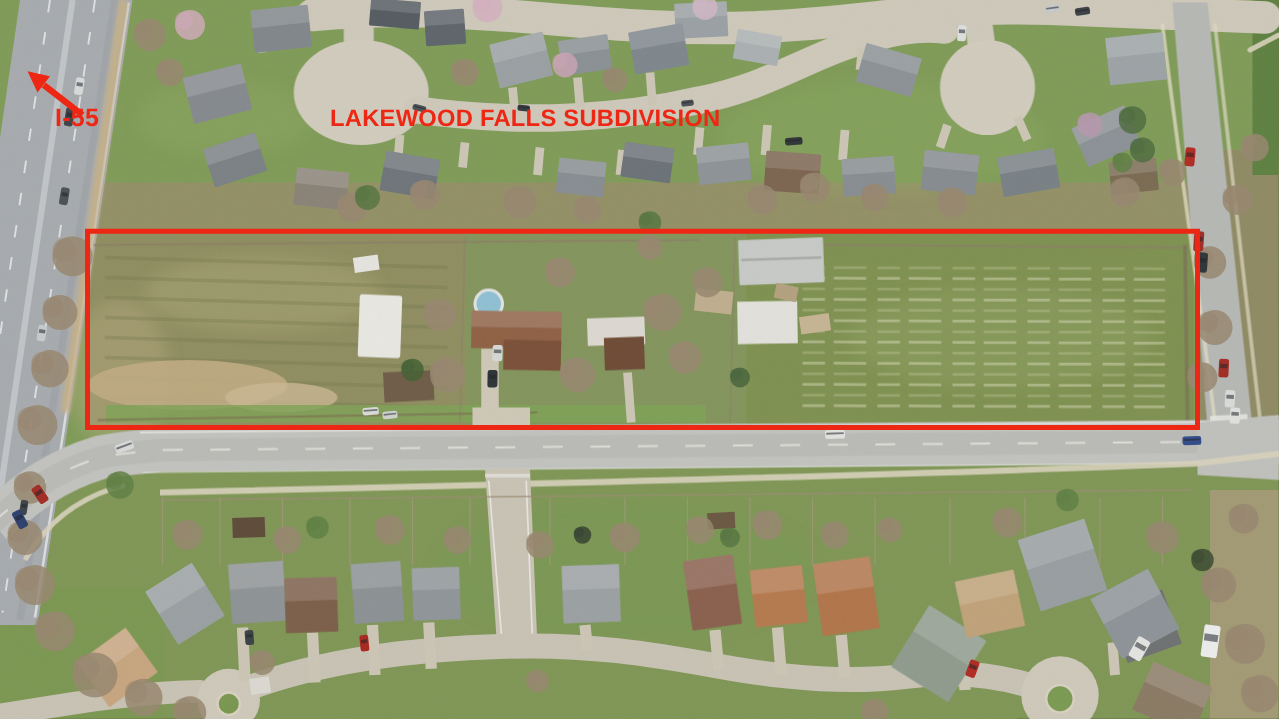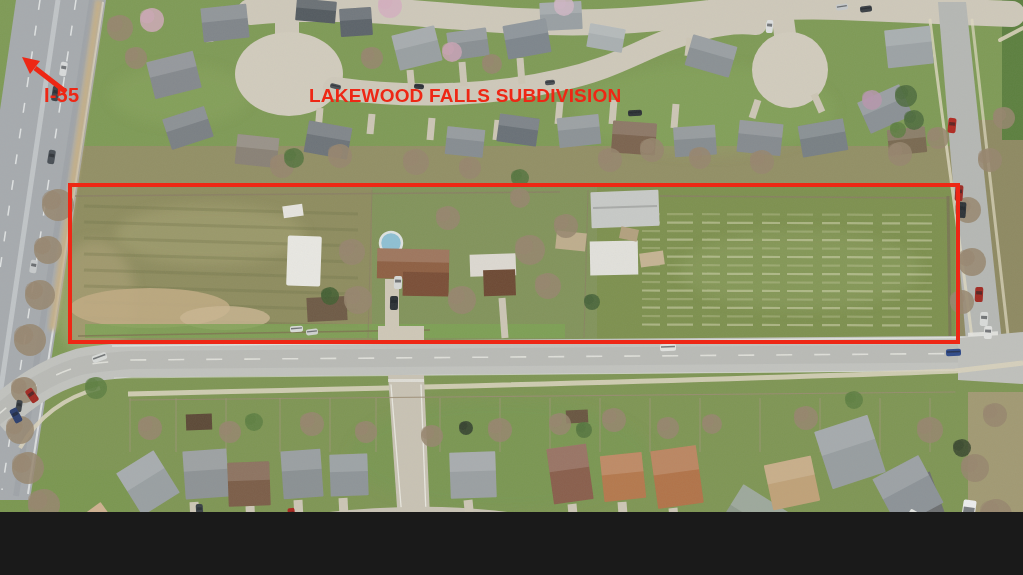--- a/index.html
+++ b/index.html
@@ -1,16 +1,16 @@
 <!DOCTYPE html>
 <html><head>
 <meta charset="utf-8">
 <style>
   html,body{margin:0;padding:0;background:#1a1a1a;}
-  .stage{position:relative;width:1023px;height:512px;overflow:hidden;
+  .stage{position:relative;width:1023px;height:575px;overflow:hidden;
          font-family:"Liberation Sans",sans-serif;background:#879556;}
   .stage svg{position:absolute;left:0;top:0;}
   .anno{position:absolute;font-weight:700;white-space:nowrap;
         font-family:"Liberation Sans",sans-serif;}
   #lbl-i55{left:44px;top:84px;font-size:20px;letter-spacing:.2px;}
   #lbl-sub{left:264px;top:85px;font-size:19px;letter-spacing:.2px;}
 </style>
 </head>
 <body>
 
@@ -801,14 +801,14 @@
   <g>
     <rect x="70" y="185" width="888" height="157" fill="none" stroke-width="4" stroke="#ee2715"></rect>
     <g>
       <line x1="66" y1="92" x2="35" y2="68" stroke-width="5" stroke="#ee2715"></line>
       <polygon points="22,57 40,61 30,74" fill="#ee2715"></polygon>
     </g>
   </g>
 </svg>
 
 <div class="anno" id="lbl-i55" style="color: rgb(238, 39, 21);">I-55</div>
-<div class="anno" id="lbl-sub" style="color: rgb(238, 39, 21); margin-left: 45px;">LAKEWOOD FALLS SUBDIVISION</div>
+<div class="anno" id="lbl-sub" style="color: rgb(238, 39, 21);">LAKEWOOD FALLS SUBDIVISION</div>
 </div>
 
 </body></html>

